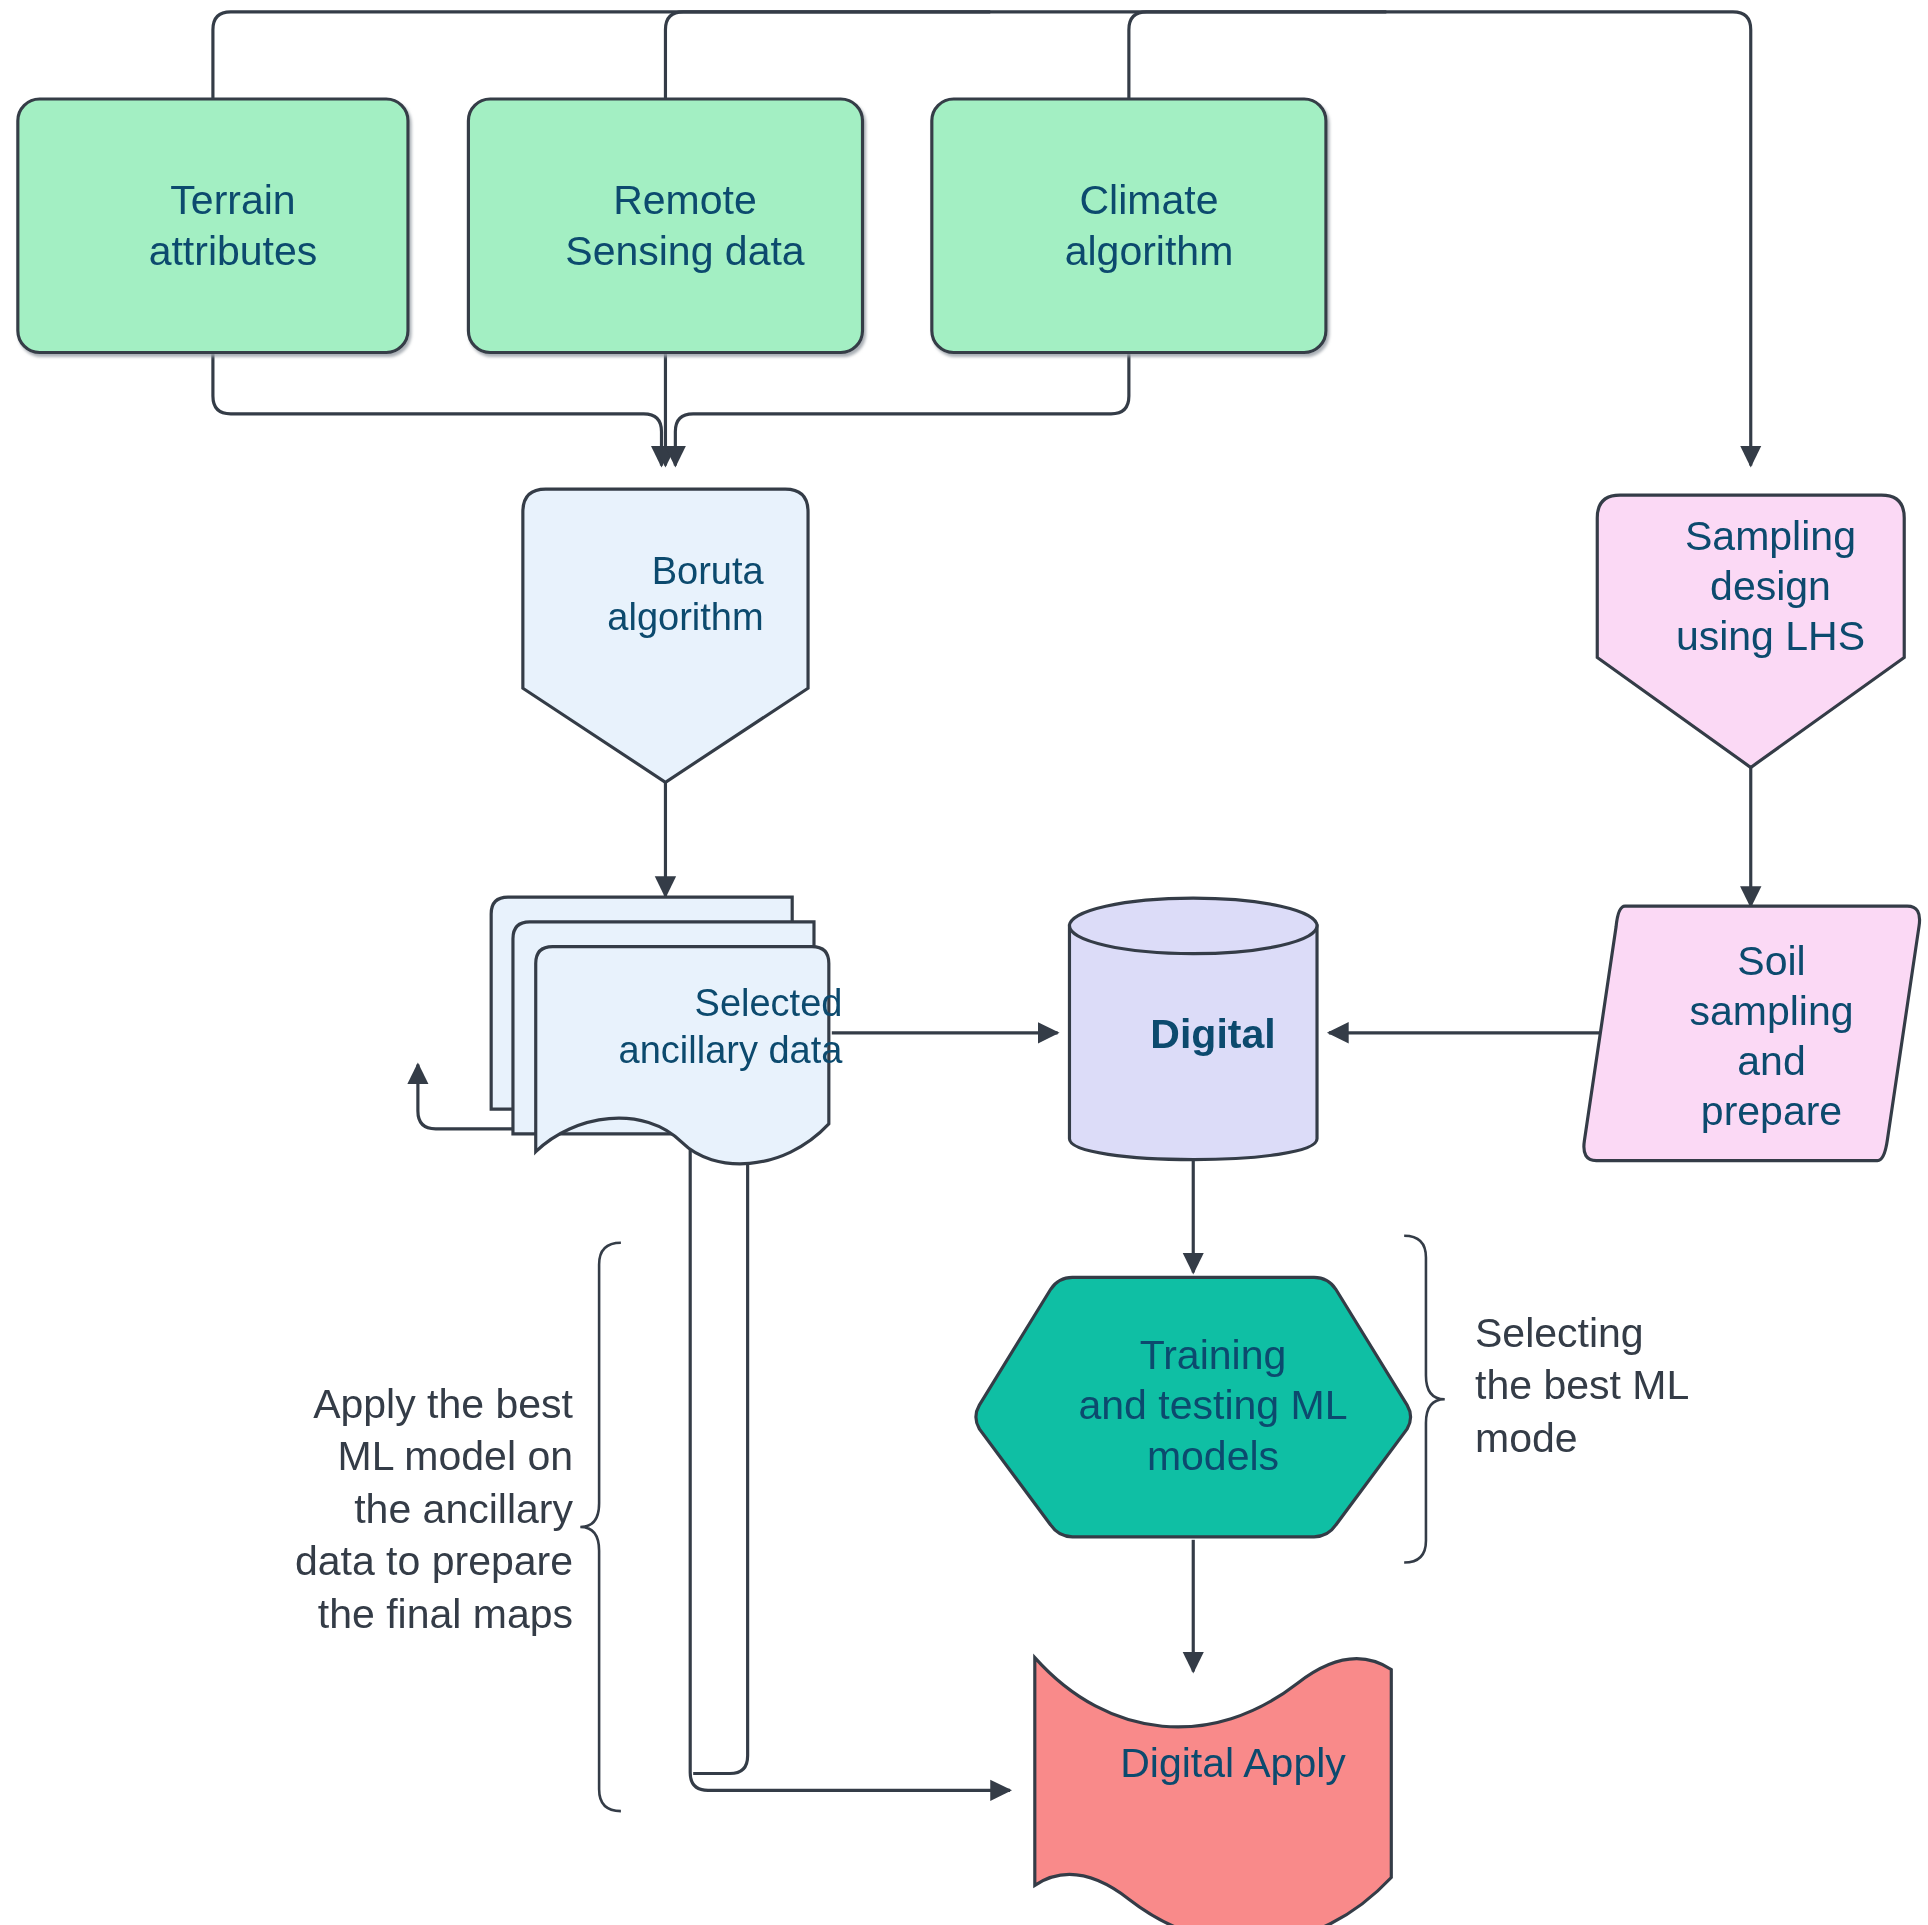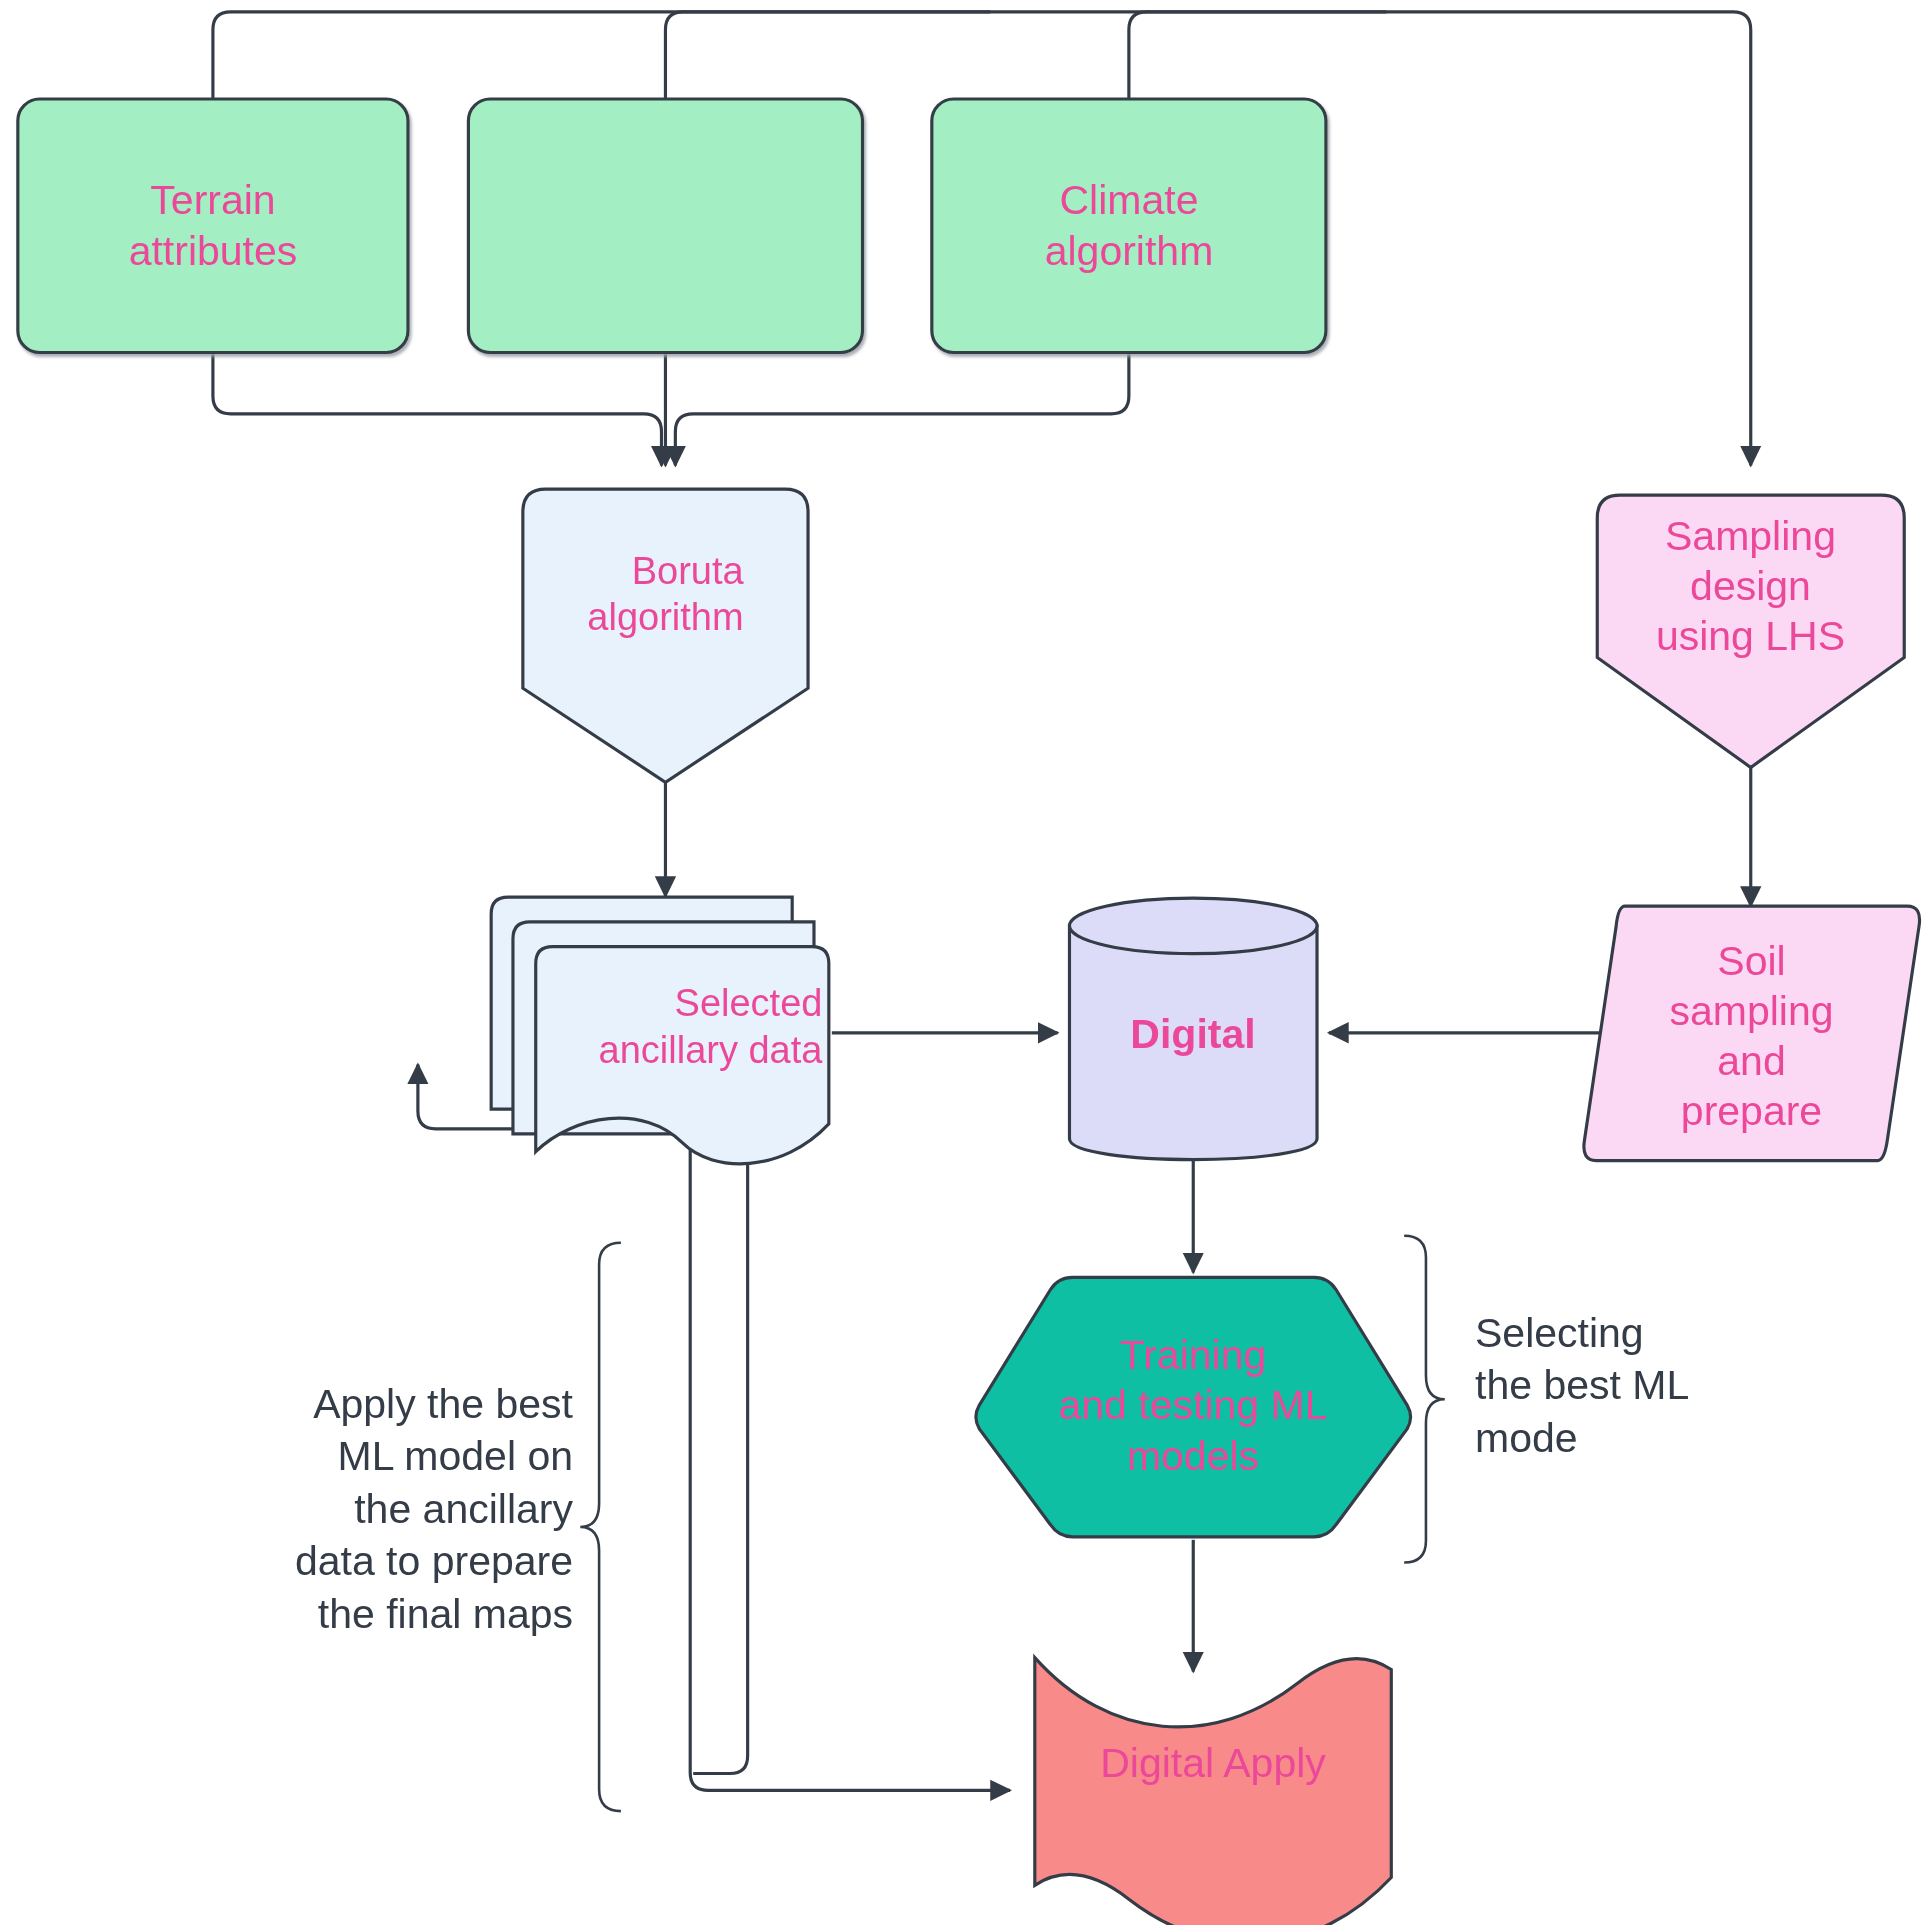--- a/index.html
+++ b/index.html
@@ -22,24 +22,25 @@
     top: 0;
     width: 1929px;
     height: 1926px;
   }
   .node-label {
     position: absolute;
     display: flex;
     align-items: center;
     justify-content: center;
     text-align: center;
-    color: #ec4899;
+    color: #0c4a6e;
     line-height: 1.22;
     pointer-events: none;
     white-space: pre-line;
+    padding-left: 20px;
   }
   .lbl-green { font-size: 41px; }
   .lbl-blue  { font-size: 38px; text-align: right; }
   .lbl-pink  { font-size: 41px; }
   .lbl-db    { font-size: 41px; font-weight: bold; }
   .lbl-hex   { font-size: 41px; }
   .lbl-maps  { font-size: 41px; }
   .annot {
     position: absolute;
     color: #343c47;
@@ -214,20 +215,22 @@
                L 1405 1896
                C 1330 1976 1225 1984 1140 1918
                C 1104 1890 1072 1886 1045 1904
                Z" fill="#f98a8a"></path>
     </g>
   </svg>
 
   <div class="node-label lbl-green" style="left:18px; top:99px; width:390px; height:253px;">Terrain
 attributes</div>
 
+  <div class="node-label lbl-green" style="left:468px; top:99px; width:394px; height:253px;">Remote
+Sensing data</div>
 
   <div class="node-label lbl-green" style="left:932px; top:99px; width:394px; height:253px;">Climate
 algorithm</div>
 
   <div class="node-label lbl-blue" style="left:523px; top:507px; width:285px; height:174px;">Boruta
 algorithm</div>
 
   <div class="node-label lbl-blue" style="left:536px; top:952px; width:293px; height:149px;margin-left:28px;">Selected
 ancillary data</div>
 

